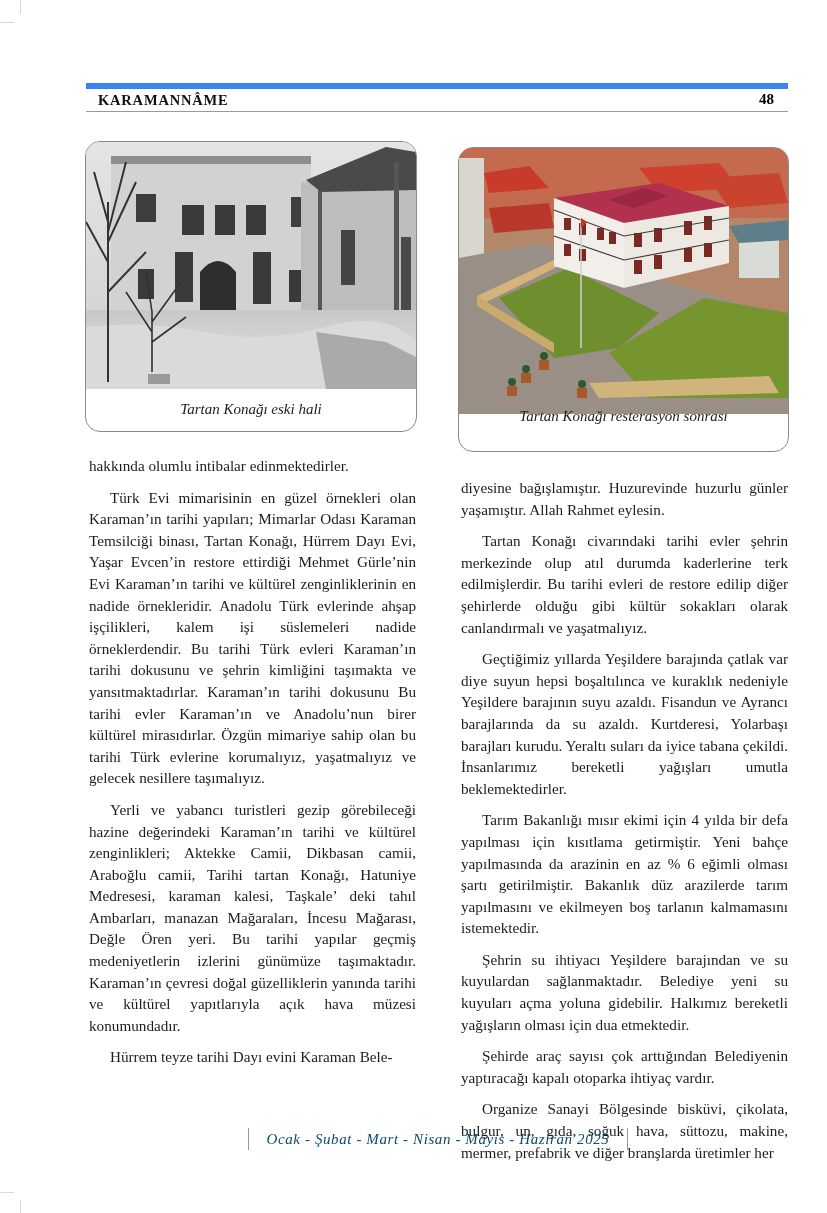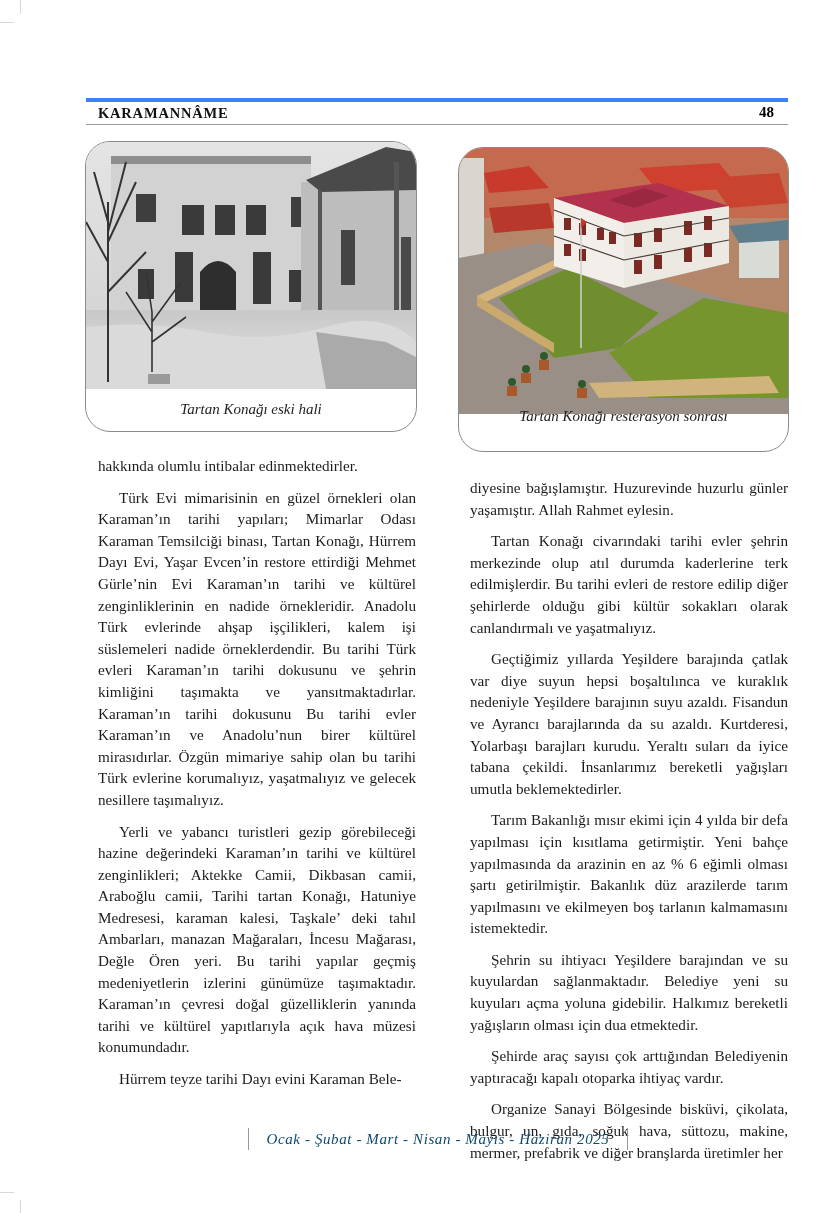--- a/index.html
+++ b/index.html
@@ -5,44 +5,44 @@
   html, body { margin: 0; padding: 0; background: #ffffff; }
   body { width: 827px; height: 1213px; position: relative; overflow: hidden;
          font-family: "Liberation Serif", "DejaVu Serif", serif; color: #1a1a1a; }
 
   .crop-mark { position: absolute; background: #d8d8d8; }
   .cm-tl-v { left: 20px; top: 0; width: 1px; height: 14px; }
   .cm-tl-h { left: 0; top: 22px; width: 14px; height: 1px; }
   .cm-bl-v { left: 20px; top: 1200px; width: 1px; height: 13px; }
   .cm-bl-h { left: 0; top: 1192px; width: 14px; height: 1px; }
 
-  .header { position: absolute; left: 86px; top: 98px; width: 702px; height: 22px;
-            border-top: 4px solid #3b82f6; border-bottom: 1px solid #9a9a9a; }
+  .header { position: absolute; left: 86px; top: 83px; width: 702px; height: 22px;
+            border-top: 6px solid #3b82f6; border-bottom: 1px solid #9a9a9a; }
   .header .title { position: absolute; left: 12px; top: 3px; font-weight: bold;
                    font-size: 14.5px; letter-spacing: 0.8px; color: #111; }
   .header .page-no { position: absolute; right: 14px; top: 2px; font-weight: bold;
                      font-size: 15px; color: #000000; }
 
-  .figure { position: absolute; border: 1px solid #8a8a8a; border-radius: 25px;
+  .figure { position: absolute; border: 1px solid #8a8a8a; border-radius: 15px;
             background: #fff; overflow: hidden; }
   .fig-left { left: 85px; top: 141px; width: 330px; height: 289px; }
   .fig-right { left: 458px; top: 147px; width: 329px; height: 303px; }
   .photo { position: absolute; left: 0; top: 0; right: 0; }
   .fig-left .photo { height: 247px; }
   .fig-right .photo { height: 266px; }
   .caption { position: absolute; left: 0; right: 0; text-align: center;
              font-style: italic; font-size: 15px; color: #222; }
   .fig-left .caption { top: 259px; }
   .fig-right .caption { top: 260px; }
 
   .col { position: absolute; width: 330px; font-size: 15.2px; line-height: 21.6px;
          text-align: justify; color: #1c1c1c; }
   .col-left { left: 86px; top: 455px; }
   .col-right { left: 458px; top: 477px; }
-  .col p { margin: 0 0 10px 12px; text-indent: 21px; hyphens: manual; }
+  .col p { margin: 0 0 10px 3px; text-indent: 21px; hyphens: manual; }
   .col p.cont { text-indent: 0; }
 
   .footer { position: absolute; left: 248px; top: 1128px; width: 378px; height: 22px;
             border-left: 1px solid #999; border-right: 1px solid #999;
             text-align: center; font-style: italic; font-size: 15px;
             letter-spacing: 0.6px; line-height: 22px; color: #0c4a6e; }
 </style>
 </head>
 <body>
 

